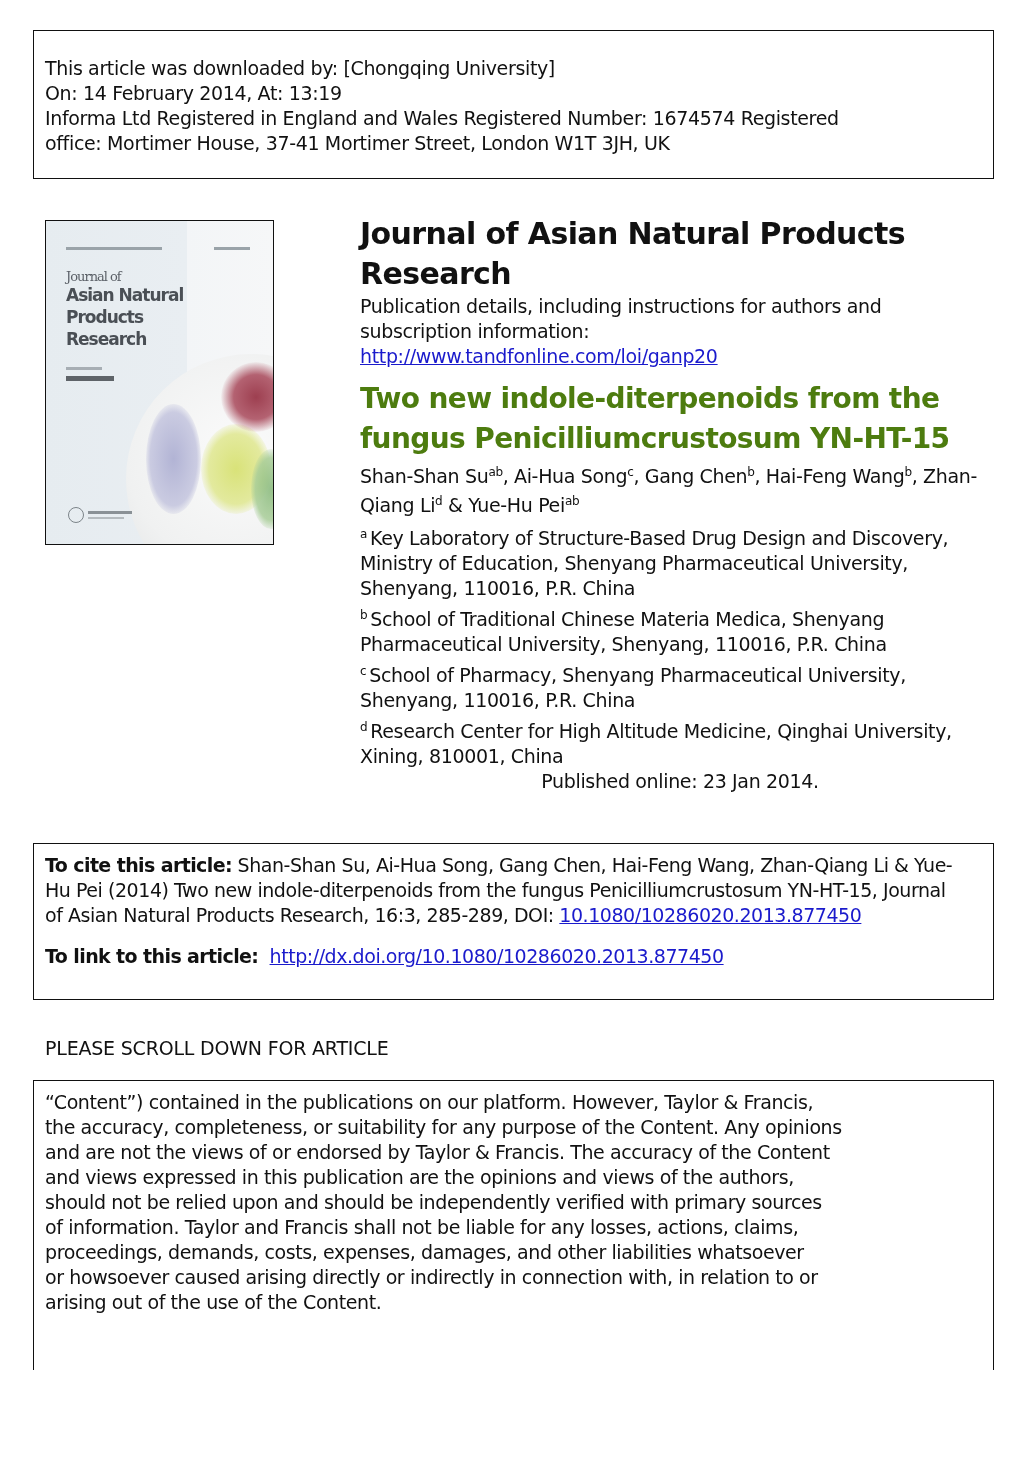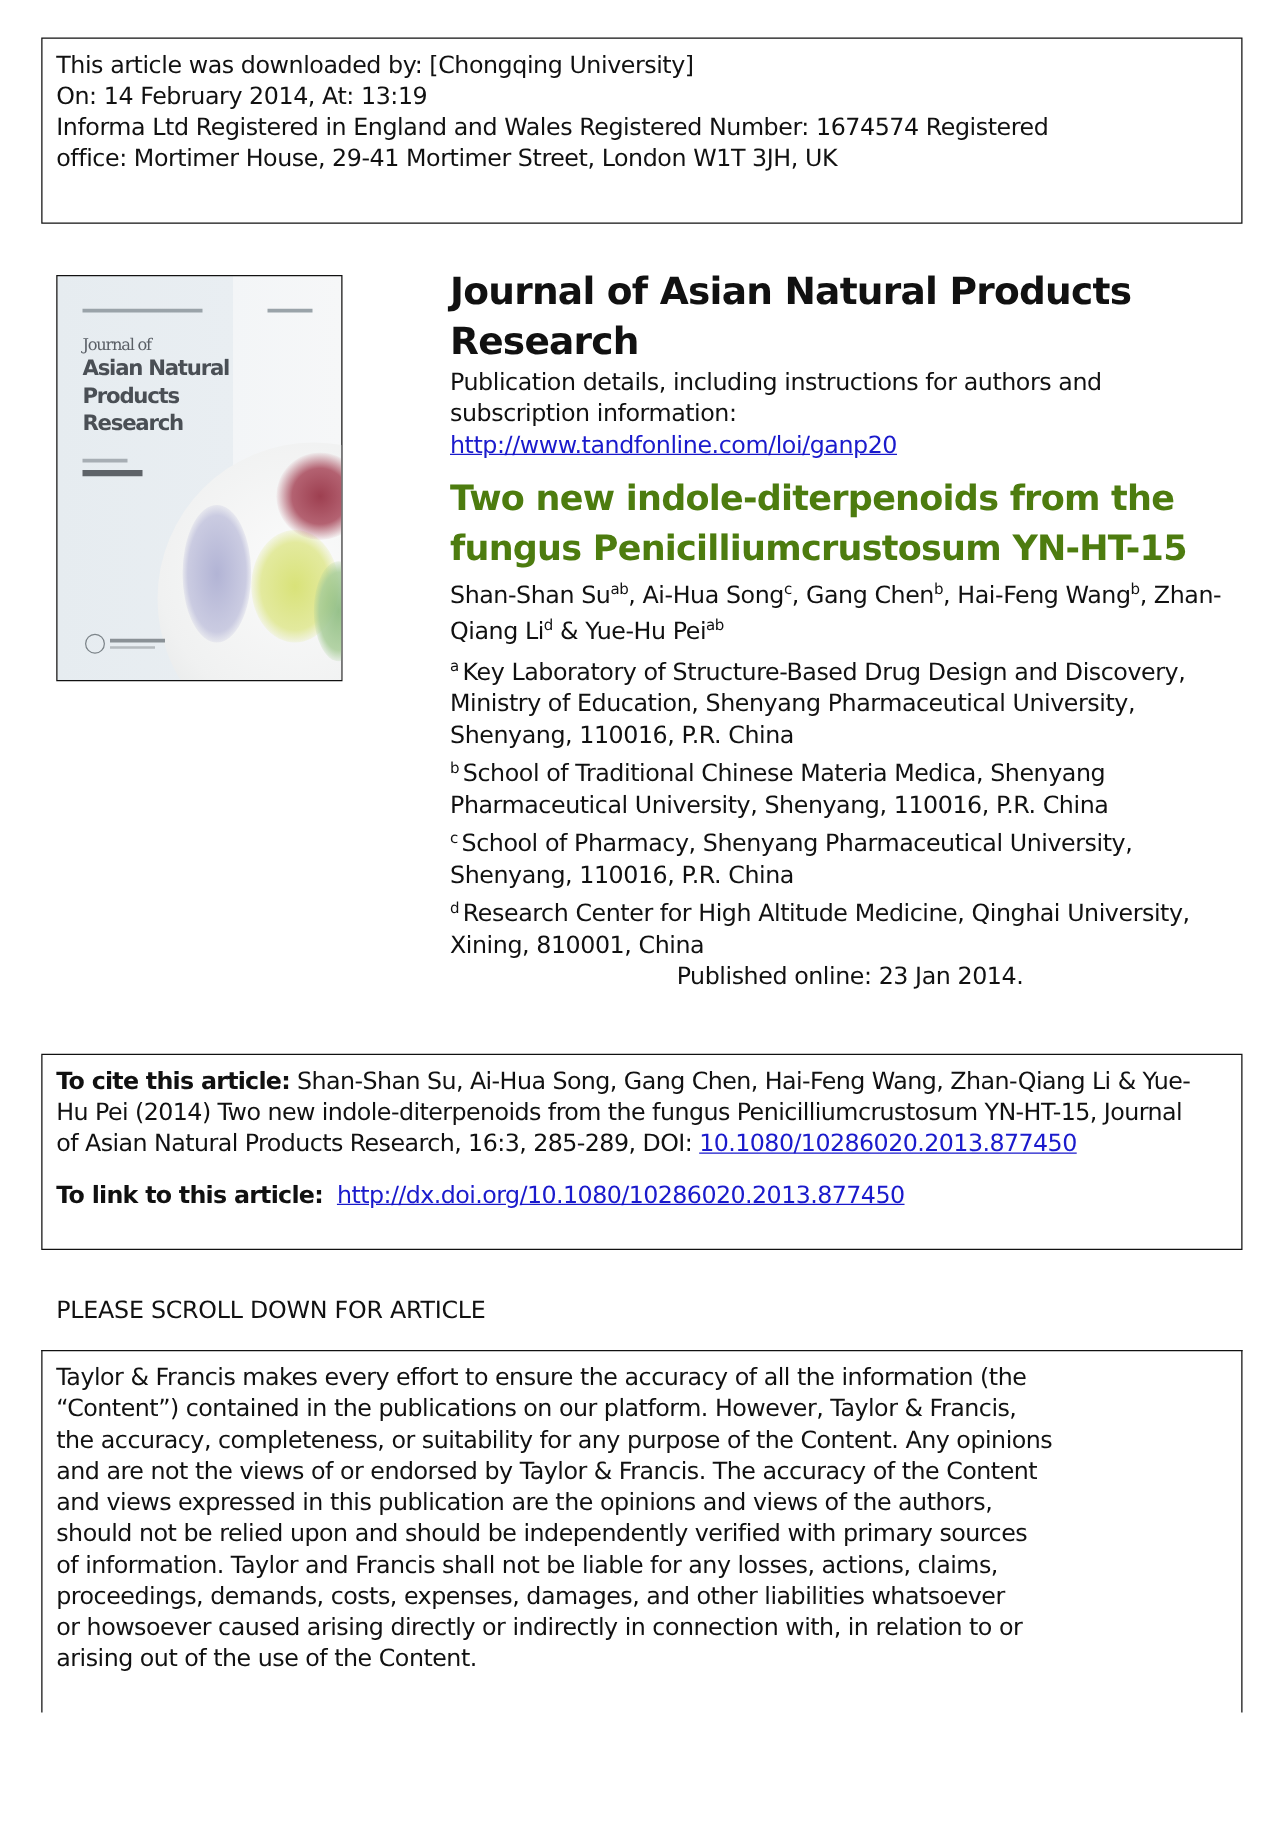--- a/index.html
+++ b/index.html
@@ -3,21 +3,21 @@
   <meta charset="utf-8">
   <style>
     html, body { margin: 0; padding: 0; background: #ffffff; }
     body {
       width: 1028px; height: 1465px; position: relative; overflow: hidden;
       font-family: "DejaVu Sans", sans-serif; color: #111;
     }
     .box {
       position: absolute; border: 1.5px solid #111; box-sizing: border-box;
     }
-    #download-box { left: 33px; top: 30px; width: 961px; height: 149px; padding: 9px 11px; }
+    #download-box { left: 33px; top: 30px; width: 961px; height: 149px; padding: 25px 11px; }
     #download-box .line { font-size: 19px; line-height: 25px; white-space: nowrap; letter-spacing: -0.35px; }
     #cover {
       position: absolute; left: 45px; top: 220px; width: 229px; height: 325px;
       border: 1.5px solid #111; box-sizing: border-box; overflow: hidden;
       background: linear-gradient(90deg, #e6ecf0 0%, #e9eef2 62%, #f3f5f7 62%, #f6f7f8 100%);
     }
     #cover .meta-line { position: absolute; height: 3px; background: #9aa3a9; top: 26px; }
     #cover .ctitle { position: absolute; left: 20px; font-family: "DejaVu Sans", sans-serif; color: #4a4f55; letter-spacing: -1px; }
     #cover .ctitle.t1 { top: 48px; font-size: 13px; font-family: "DejaVu Serif", serif; color:#5a5f66;text-align:right; }
     #cover .ctitle.t2 { top: 64px; font-size: 17px; font-weight: bold; }
@@ -57,21 +57,21 @@
     }
     #disclaimer-box .p { font-size: 19px; line-height: 25px; letter-spacing: -0.4px; }
   </style>
 </head>
 <body>
 
 <div id="download-box" class="box">
   <div class="line">This article was downloaded by: [Chongqing University]</div>
   <div class="line">On: 14 February 2014, At: 13:19</div>
   <div class="line">Informa Ltd Registered in England and Wales Registered Number: 1674574 Registered</div>
-  <div class="line">office: Mortimer House, 29-41 Mortimer Street, London W1T 3JH, UK</div>
+  <div class="line">office: Mortimer House, 37-41 Mortimer Street, London W1T 3JH, UK</div>
 </div>
 
 <div id="cover">
   <div class="meta-line" style="left:20px;width:96px;"></div>
   <div class="meta-line" style="left:168px;width:36px;"></div>
   <div class="ctitle t1">Journal of</div>
   <div class="ctitle t2">Asian Natural</div>
   <div class="ctitle t3">Products</div>
   <div class="ctitle t4">Research</div>
   <div class="editor1"></div>
@@ -134,21 +134,20 @@
     <div><span>of Asian Natural Products Research, 16:3, 285-289, DOI: </span><a class="lnk" href="#">10.1080/10286020.2013.877450</a></div>
   </div>
   <div class="p link-row">
     <b>To link to this article:</b>&nbsp; <a class="lnk" href="#">http://dx.doi.org/10.1080/10286020.2013.877450</a>
   </div>
 </div>
 
 <div id="scroll-note">PLEASE SCROLL DOWN FOR ARTICLE</div>
 
 <div id="disclaimer-box" class="box">
-  <div class="p">Taylor &amp; Francis makes every effort to ensure the accuracy of all the information (the</div>
   <div class="p">“Content”) contained in the publications on our platform. However, Taylor &amp; Francis,</div>
   <div class="p">the accuracy, completeness, or suitability for any purpose of the Content. Any opinions</div>
   <div class="p">and are not the views of or endorsed by Taylor &amp; Francis. The accuracy of the Content</div>
   <div class="p">and views expressed in this publication are the opinions and views of the authors,</div>
   <div class="p">should not be relied upon and should be independently verified with primary sources</div>
   <div class="p">of information. Taylor and Francis shall not be liable for any losses, actions, claims,</div>
   <div class="p">proceedings, demands, costs, expenses, damages, and other liabilities whatsoever</div>
   <div class="p">or howsoever caused arising directly or indirectly in connection with, in relation to or</div>
   <div class="p">arising out of the use of the Content.</div>
 </div>

